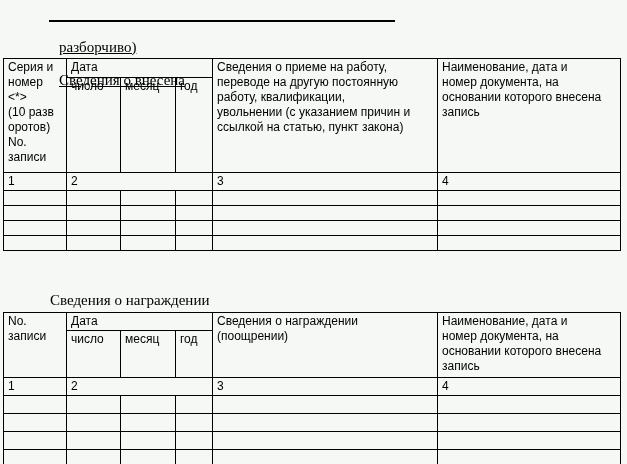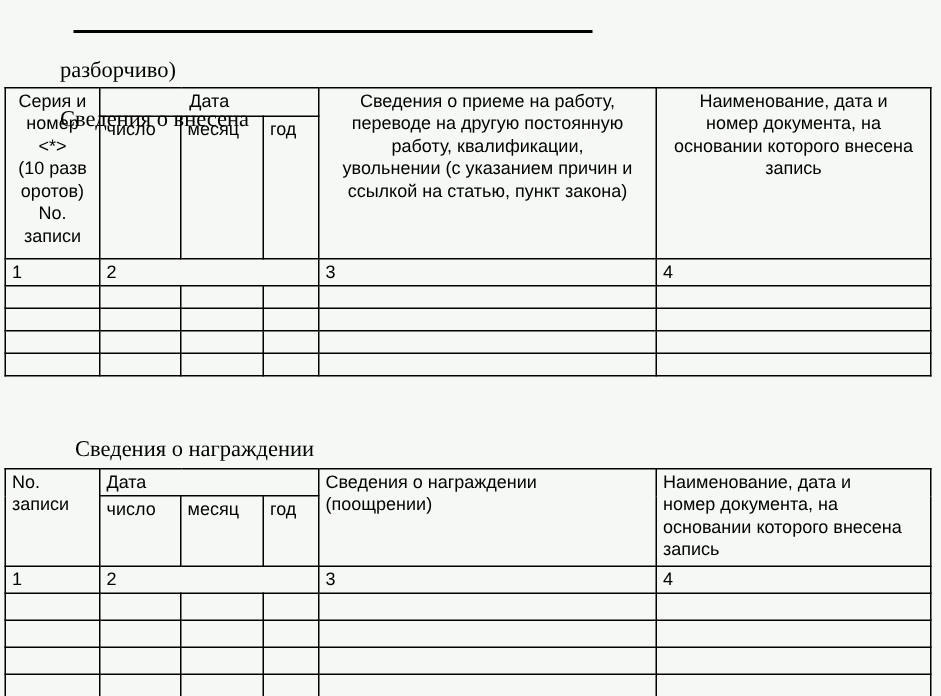--- a/index.html
+++ b/index.html
@@ -16,21 +16,21 @@
     font-size: 15px;
     line-height: 16.5px;
     white-space: pre-line;
   }
   .sig-line {
     position: absolute;
     left: 49px; top: 20px;
     width: 346px; height: 0;
     border-top: 2px solid #000;
   }
-  .top-caption { position: absolute; left: 40px; top: 22px; }
+  .top-caption { position: absolute; left: 59px; top: 22px; text-decoration: underline; }
   .mid-caption { position: absolute; left: 50px; top: 275px; }
 
   table.form {
     position: absolute;
     left: 3px;
     border-collapse: collapse;
     table-layout: fixed;
     width: 617px;
     font-size: 12px;
     line-height: 15px;
@@ -38,21 +38,21 @@
   table.form td {
     border: 1px solid #000;
     vertical-align: top;
     padding: 1px 4px;
     white-space: pre-line;
     overflow: hidden;
   }
   #work-table  { top: 58px; }
   #award-table { top: 312px; }
 
-  tr.date-row-1 td   { height: 19px; text-align: center; }
+  tr.date-row-1 td   { height: 19px; }
   tr.sub-row-1 td    { height: 95px; }
   tr.num-row-1 td    { height: 14px; }
   tr.empty-row-1 td  { height: 15px; }
 
   tr.date-row-2 td   { height: 18px; }
   tr.sub-row-2 td    { height: 47px; }
   tr.num-row-2 td    { height: 13px; }
   tr.empty-row-2 td  { height: 18px; }
 </style>
 </head>

